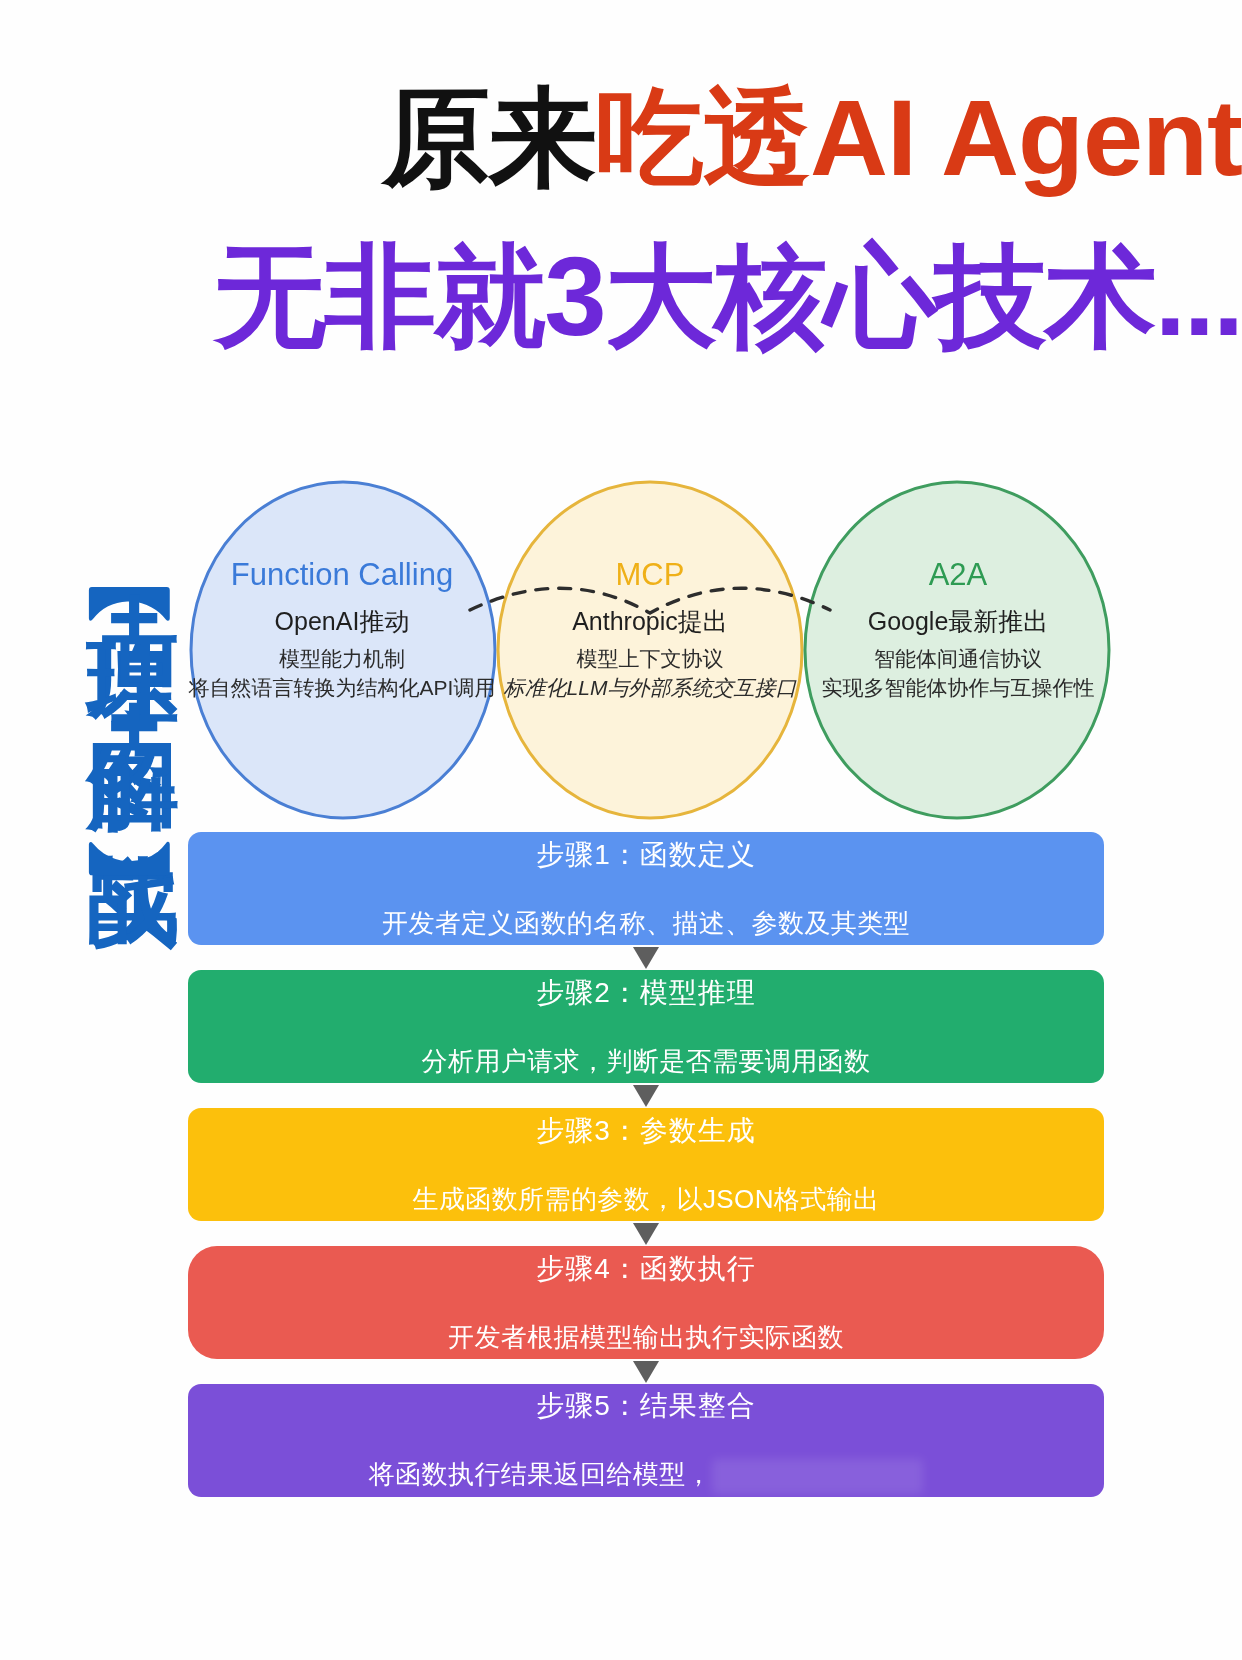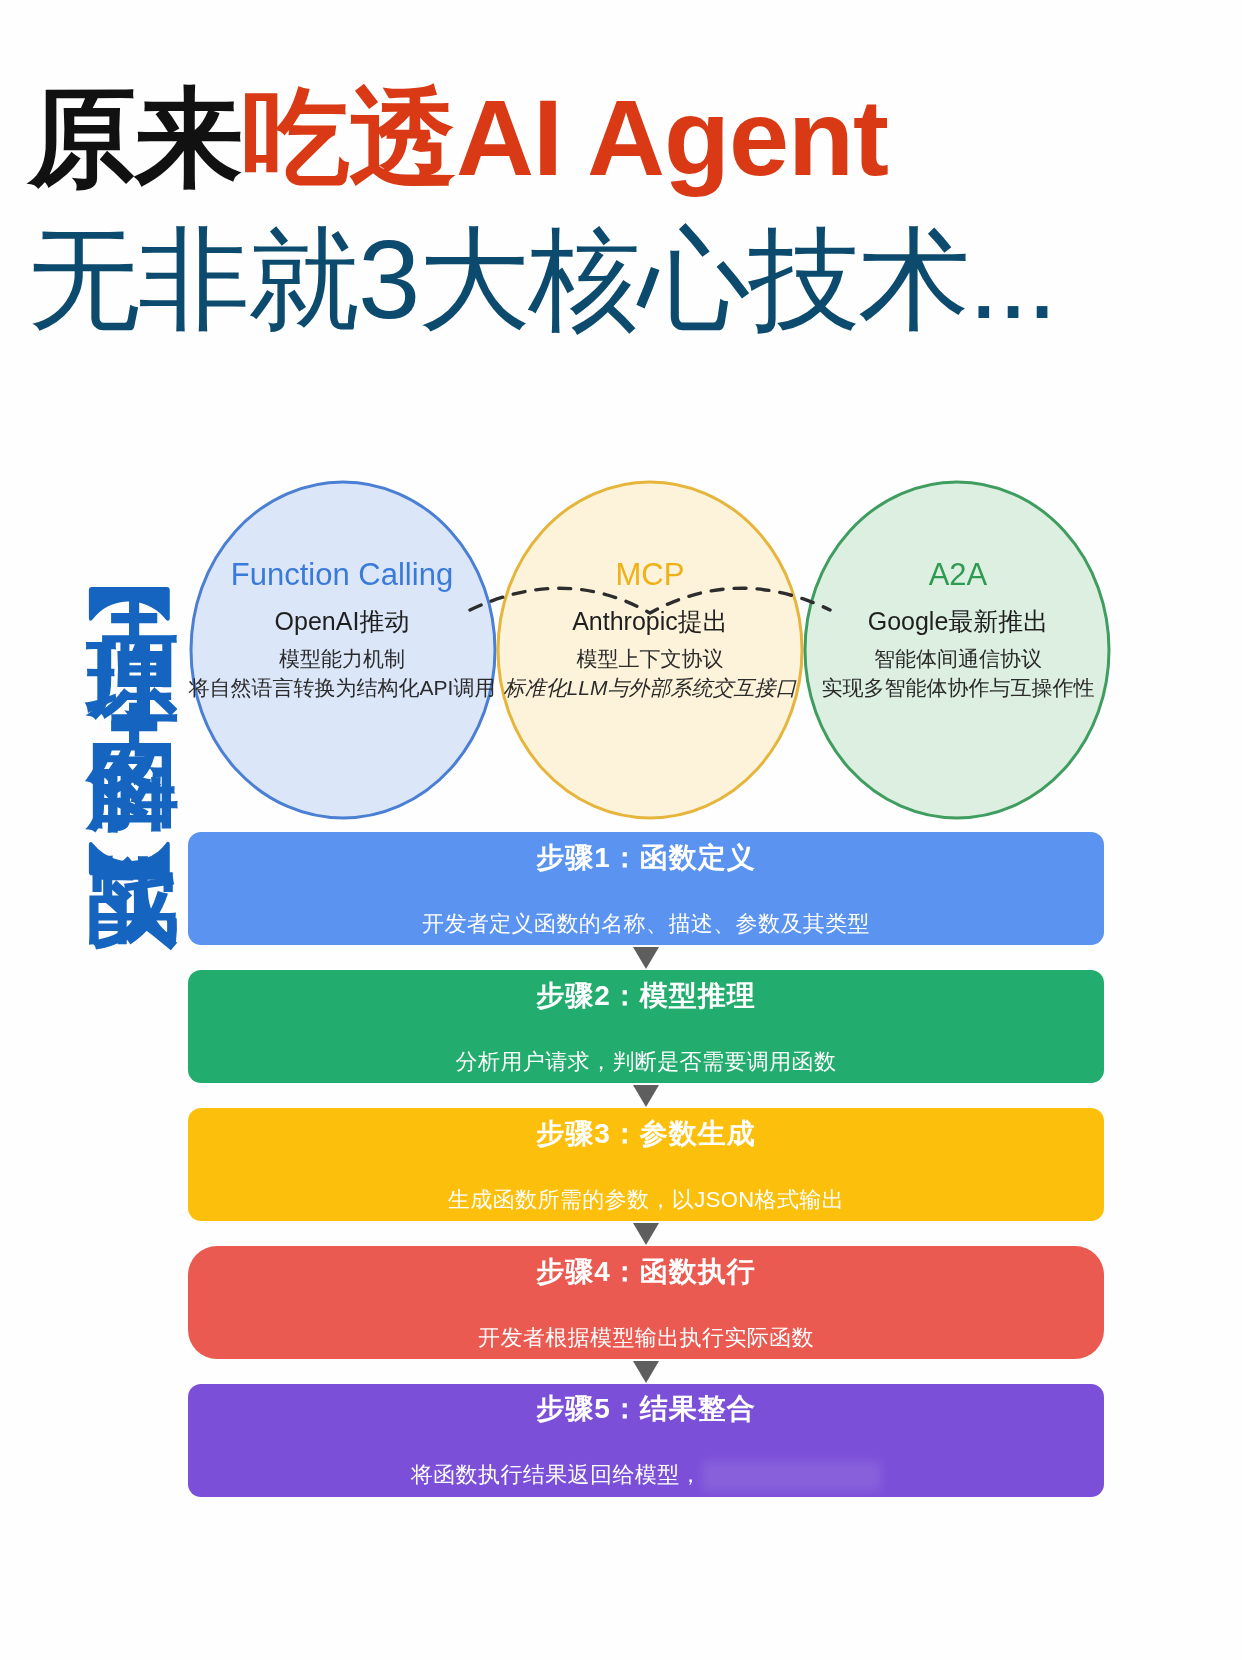--- a/index.html
+++ b/index.html
@@ -6,31 +6,31 @@
   * { margin:0; padding:0; box-sizing:border-box; }
   html,body {
     width:1242px; height:1660px;
     background:#ffffff;
     font-family:"Liberation Sans","DejaVu Sans",sans-serif;
     overflow:hidden;
   }
   #page { position:relative; width:1242px; height:1660px; background:#fefefe; }
 
   
-  .title-block { position:absolute; left:0; top:78px; width:1242px; text-align:left;padding-left:28px; }
+  .title-block { position:absolute; left:0; top:78px; width:1242px; text-align:right; }
   .title-line1 {
     font-size:108px; font-weight:bold; line-height:1.12;
     letter-spacing:-1px; white-space:nowrap;
   }
   .t-black { color:#111111; }
   .t-red   { color:#d93a15; }
   .title-line2 {
-    font-size:112px; font-weight:normal; line-height:1.15;
-    color:#0c4a6e; letter-spacing:-2px; white-space:nowrap;
-    margin-top:17px;
+    font-size:112px; font-weight:bold; line-height:1.15;
+    color:#6d28d9; letter-spacing:-2px; white-space:nowrap;
+    margin-top:34px;
   }
 
   
   .side-vertical {
     position:absolute; left:60px; top:560px;
     width:118px;
     color:#1565c0;
     font-size:92px; font-weight:bold;
     line-height:0.97;
     writing-mode:vertical-rl; text-orientation:upright;
@@ -52,22 +52,22 @@
   #ctext-1 { left:300px; top:78px; }
   #ctext-2 { left:608px; top:78px; }
 
   
   .steps { position:absolute; left:188px; top:832px; width:916px; }
   .step-box {
     width:916px; height:113px; border-radius:13px;
     display:flex; flex-direction:column; align-items:center; justify-content:center;
     color:#ffffff; position:relative;
   }
-  .step-title { font-size:28px; font-weight:bold; letter-spacing:1px; }
-  .step-desc  { font-size:22px; margin-top:32px; letter-spacing:0.4px; }
+  .step-title { font-size:28px; font-weight:normal; letter-spacing:1px; }
+  .step-desc  { font-size:26px; margin-top:32px; letter-spacing:0.4px; }
   .arrow-wrap { height:25px; display:flex; align-items:center; justify-content:center; }
   .arrow {
     width:0; height:0;
     border-left:13px solid transparent;
     border-right:13px solid transparent;
     border-top:22px solid #5e5e5e;
   }
   .step-desc .redacted {
     display:inline-block; vertical-align:middle;
     color:transparent; background:rgba(255,255,255,0.10);

